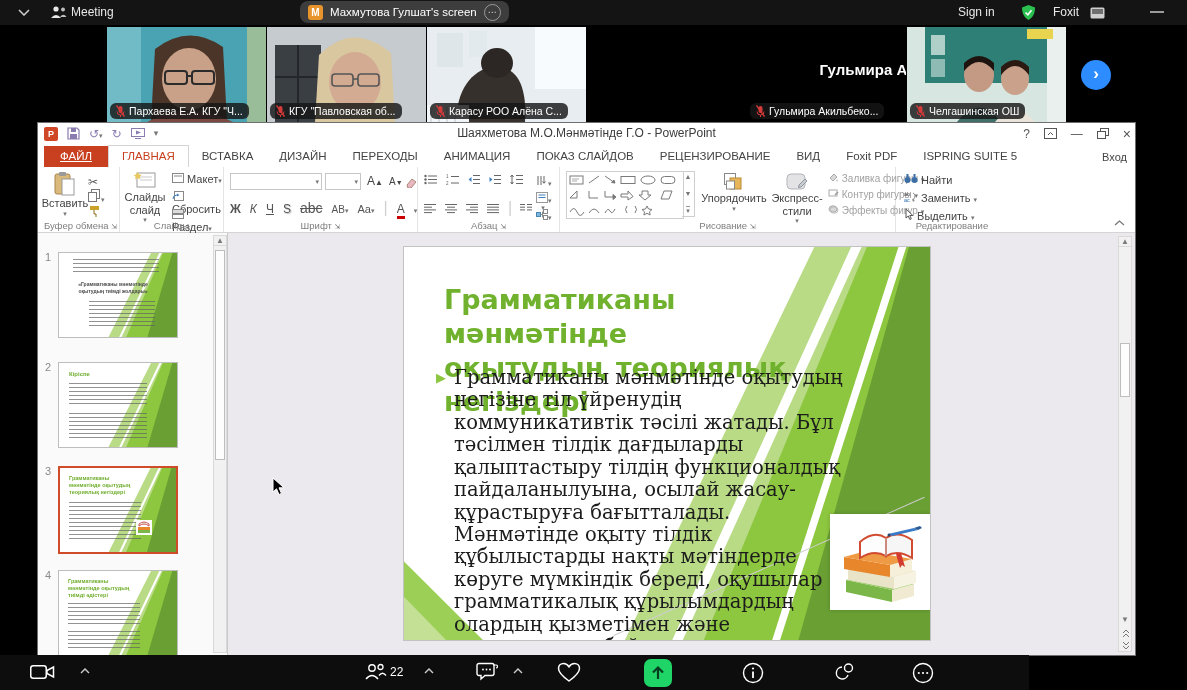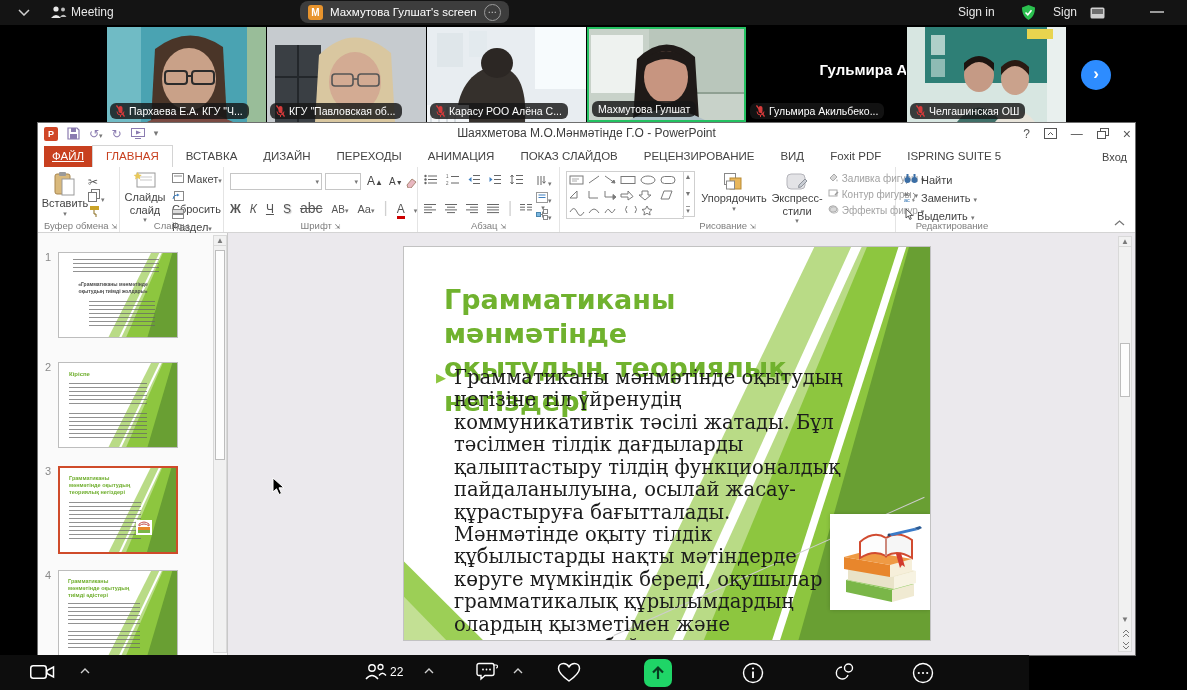--- a/index.html
+++ b/index.html
@@ -23,21 +23,21 @@
   
   .ppt{left:38px;top:123px;width:1097px;height:532px;background:#fff;box-shadow:0 0 0 1px #6f6f6f;}
   .titlebar{left:0;top:0;width:100%;height:21px;display:flex;align-items:center;}
   .qat{display:flex;align-items:center;gap:9px;padding-left:6px;}
   .qat .q{font-size:12px;color:#8a7bb0;line-height:1;}
   .pptlogo{width:14px;height:14px;background:#d04727;border-radius:2px;color:#fff;font-size:9px;font-weight:bold;text-align:center;line-height:14px;}
   .wtitle{position:absolute;left:0;right:0;text-align:center;font-size:12px;color:#3b3b3b;line-height:21px;}
   .wctrls{position:absolute;right:4px;top:0;height:21px;display:flex;align-items:center;gap:14px;color:#555;font-size:12px;}
   .tabs{left:0;top:21px;width:100%;height:23px;display:flex;align-items:flex-end;padding-left:6px;box-sizing:border-box;}
   .tab{font-size:11.5px;color:#444;padding:4px 13px 5px;white-space:nowrap;}
-  .tab.file{background:#c8401f;color:#fff;padding:4px 8px 5px;text-decoration:underline;}
+  .tab.file{background:#c8401f;color:#fff;padding:4px 16px 5px;text-decoration:underline;}
   .tab.sel{color:#c8401f;background:#fff;border:1px solid #d4d4d4;border-bottom:none;}
   .vhod{position:absolute;right:8px;bottom:4px;font-size:11px;color:#444;}
   .ribbon{left:0;top:44px;width:100%;height:66px;background:#fff;border-bottom:1px solid #d4d4d4;display:flex;box-sizing:border-box;padding-left:4px;}
   .rgroup{position:relative;height:100%;border-right:1px solid #e4e4e4;box-sizing:border-box;flex:none;}
   .rg-label{position:absolute;bottom:1px;left:0;width:100%;text-align:center;font-size:9.5px;color:#7e7e7e;white-space:nowrap;}
   .rbtn{color:#444;font-size:11px;}
   .dd{font-size:7px;color:#777;}
   .bigbtn{display:flex;flex-direction:column;align-items:center;font-size:11px;color:#444;text-align:center;line-height:1.15;}
   .gray{color:#a2a2a2;}
   .fsym{font-size:12px;color:#555;}
@@ -101,21 +101,21 @@
     <div class="abs pill">
       <div class="av">M</div>
       <div class="ttl">Махмутова Гулшат's screen</div>
       <div class="dots">⋯</div>
     </div>
     <div class="abs tb-text" style="left:958px;top:0">Sign in</div>
     <svg class="abs" style="left:1020px;top:4px" width="17" height="17">
         <path d="M8.5,1 L15,3.5 C15,10 12.5,13.5 8.5,16 C4.5,13.5 2,10 2,3.5 Z" fill="#2abf4e"></path>
         <polyline points="5.5,8.5 7.8,10.8 11.5,6.2" fill="none" stroke="#fff" stroke-width="1.6"></polyline>
       </svg>
-    <div class="abs tb-text" style="left:1053px;top:0">Sign</div>
+    <div class="abs tb-text" style="left:1053px;top:0">Foxit</div>
     <svg class="abs" style="left:1090px;top:7px" width="15" height="12">
         <rect x="0.5" y="0.5" width="14" height="11" rx="1.5" fill="#cfcfcf"></rect>
         <rect x="2" y="2" width="11" height="5" fill="#6f6f6f"></rect>
       </svg>
     <div class="abs" style="left:1150px;top:11px;width:14px;height:2px;background:#9a9a9a"></div>
   </div>
 
   <div class="abs strip">
 
     <div class="abs vtile" style="left:107px">
@@ -179,35 +179,20 @@
       <div class="vlabel">
         <svg width="9" height="12">
             <rect x="2.5" y="1" width="4" height="7" rx="2" fill="#d63b3b"></rect>
             <path d="M1,6.5 a3.5,3.5 0 0 0 7,0 M4.5,10 v2" stroke="#d63b3b" stroke-width="1" fill="none"></path>
             <line x1="0.5" y1="0.5" x2="8.5" y2="11.5" stroke="#d63b3b" stroke-width="1.3"></line>
           </svg>
         <span>Карасу РОО Алёна С...</span>
       </div>
     </div>
 
-    <div class="abs vtile active" style="left:587px">
-      <svg width="155" height="91">
-          <rect width="155" height="91" fill="#c8d2c9"></rect>
-          <rect x="2" y="6" width="52" height="58" fill="#eef2ef"></rect>
-          <rect x="60" y="0" width="95" height="64" fill="#b9c6bb"></rect>
-          <line x1="60" y1="64" x2="155" y2="64" stroke="#8fa092" stroke-width="2"></line>
-          <path d="M48,30 Q76,2 106,28 L110,91 L44,91 Z" fill="#1f1a18"></path>
-          <ellipse cx="77" cy="48" rx="22" ry="26" fill="#c79580"></ellipse>
-          <path d="M55,38 Q77,22 99,38 L99,30 Q77,14 55,30 Z" fill="#1f1a18"></path>
-          <path d="M40,91 Q77,70 116,91 Z" fill="#aebfc6"></path>
-        </svg>
-      <div class="vlabel">
-        <span>Махмутова Гулшат</span>
-      </div>
-    </div>
 
     <div class="abs vtile" style="left:747px;background:#000">
       <div class="vcenter">Гульмира  Акил...</div>
       <div class="vlabel">
         <svg width="9" height="12">
             <rect x="2.5" y="1" width="4" height="7" rx="2" fill="#d63b3b"></rect>
             <path d="M1,6.5 a3.5,3.5 0 0 0 7,0 M4.5,10 v2" stroke="#d63b3b" stroke-width="1" fill="none"></path>
             <line x1="0.5" y1="0.5" x2="8.5" y2="11.5" stroke="#d63b3b" stroke-width="1.3"></line>
           </svg>
         <span>Гульмира Акильбеко...</span>

